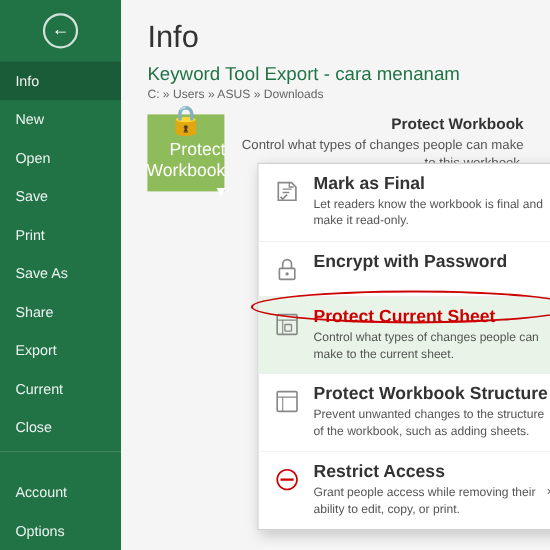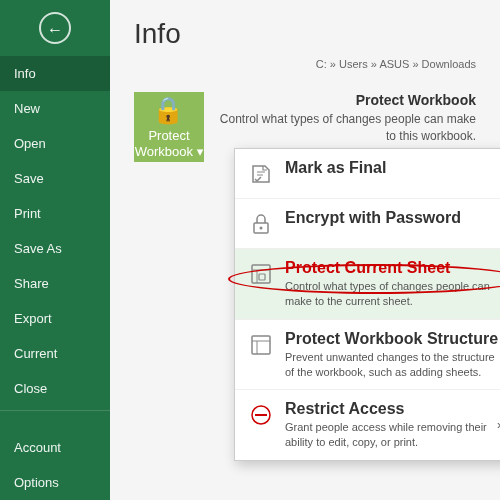--- a/index.html
+++ b/index.html
@@ -75,22 +75,20 @@
     }
     .file-title {
       font-size: 17px;
       color: #217346;
       font-weight: 400;
       margin-bottom: 2px;
     }
     .file-path {
       font-size: 11px;
       color: #666;
-      margin-bottom: 10px;
-      text-align: right;
     }
 
     
     .protect-panel {
       display: flex;
       align-items: flex-start;
       padding: 8px 24px;
       margin-bottom: 0;
     }
     .protect-icon-box {
@@ -103,23 +101,23 @@
       justify-content: center;
       flex-shrink: 0;
       cursor: pointer;
       position: relative;
     }
     .protect-icon-box .lock-icon {
       font-size: 26px;
       color: white;
     }
     .protect-label {
-      font-size: 13px;
+      font-size: 16px;
       color: white;
-      text-align: center;
+      text-align: right;
       line-height: 1.2;
       margin-top: 2px;
     }
     .protect-text {
       margin-left: 14px;
       text-align: right;
     }
     .protect-text h3 {
       font-size: 14px;
       font-weight: 600;
@@ -261,20 +259,21 @@
     </div>
     <div class="sidebar-item">
       <span>Options</span>
     </div>
   </nav>
 </div>
 
 <div class="main">
   <div class="main-header">
     <h1 class="main-title">Info</h1>
+    <div class="file-title">Keyword Tool Export - cara menanam</div>
     <div class="file-path">C: » Users » ASUS » Downloads</div>
   </div>
 
   <div class="protect-panel">
     <div class="protect-icon-box">
       <div class="lock-icon">🔒</div>
       <div class="protect-label">
         <span>Protect</span><br>
         <span>Workbook</span>
         <span>▾</span>
@@ -296,20 +295,21 @@
     <div class="dropdown-item">
       <div class="dropdown-item-icon">
         <svg width="24" height="24" viewBox="0 0 24 24" fill="none">
           <path d="M4 4h12l4 4v12H4V4z" stroke="#888" stroke-width="1.5" fill="none"></path>
           <path d="M8 10h8M8 13h6M14 4v4h4" stroke="#888" stroke-width="1.2"></path>
           <path d="M6 17l2 2 4-4" stroke="#888" stroke-width="1.5" fill="none"></path>
         </svg>
       </div>
       <div class="dropdown-item-content">
         <h4>Mark as Final</h4>
+        <p>Let readers know the workbook is final and make it read-only.</p>
       </div>
     </div>
 
     <div class="dropdown-item">
       <div class="dropdown-item-icon">
         <svg width="24" height="24" viewBox="0 0 24 24" fill="none">
           <rect x="5" y="11" width="14" height="10" rx="1" stroke="#888" stroke-width="1.5" fill="none"></rect>
           <path d="M8 11V7a4 4 0 0 1 8 0v4" stroke="#888" stroke-width="1.5" fill="none"></path>
           <circle cx="12" cy="16" r="1.5" fill="#888"></circle>
         </svg>

